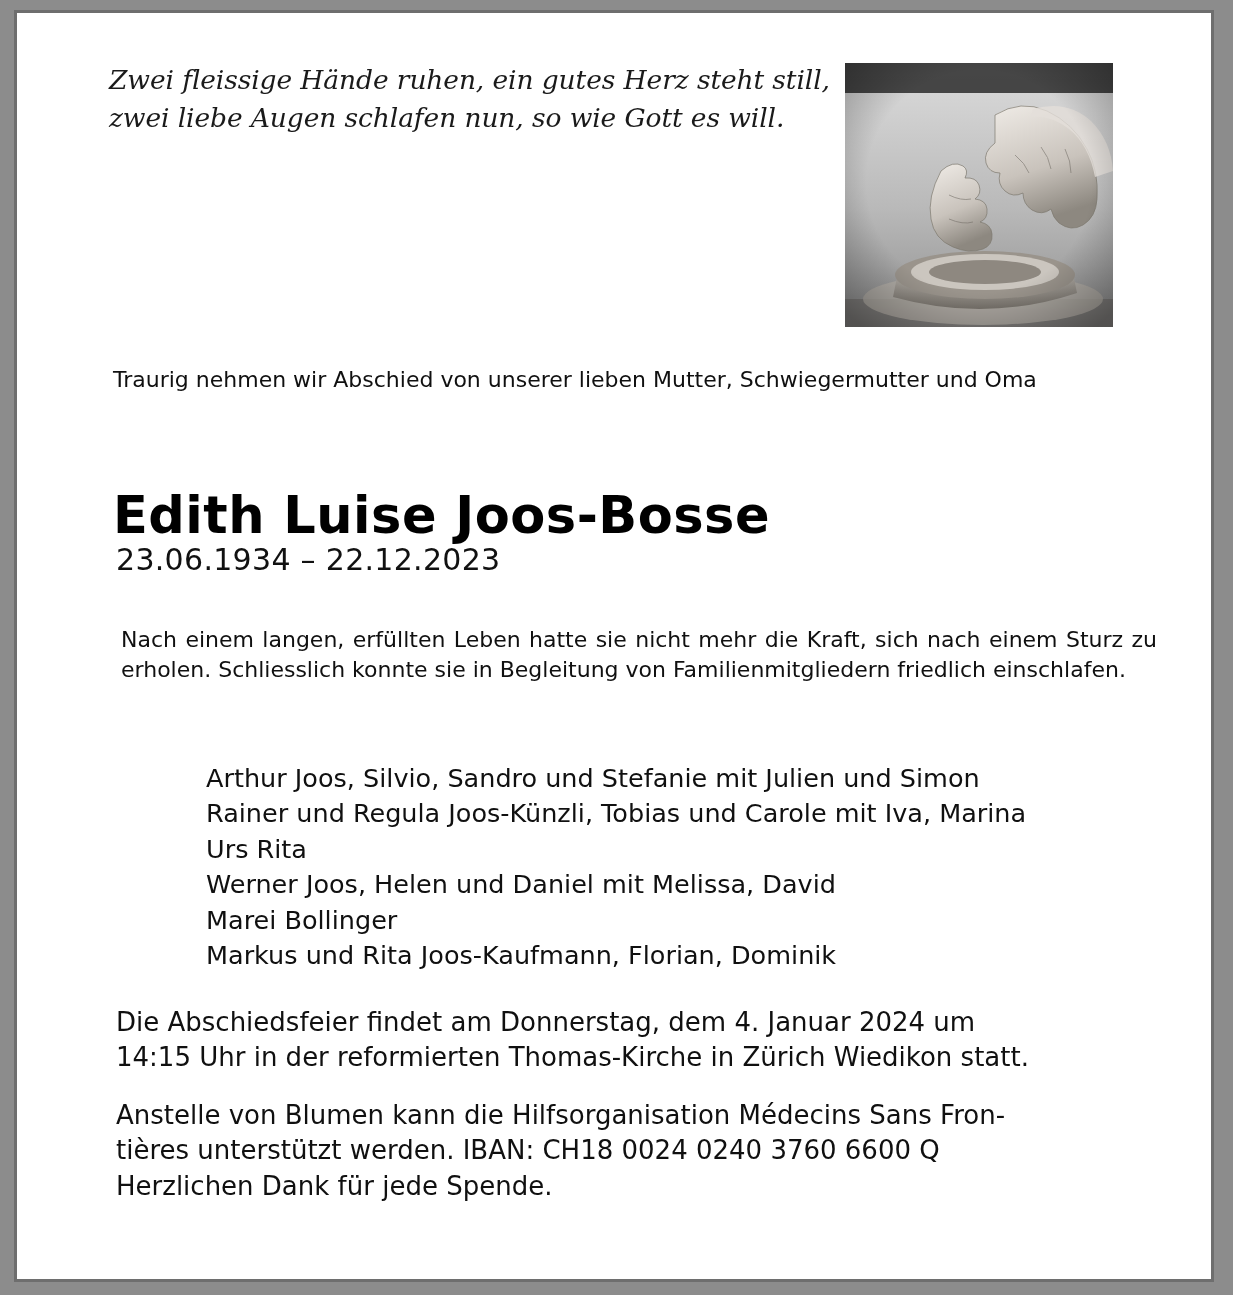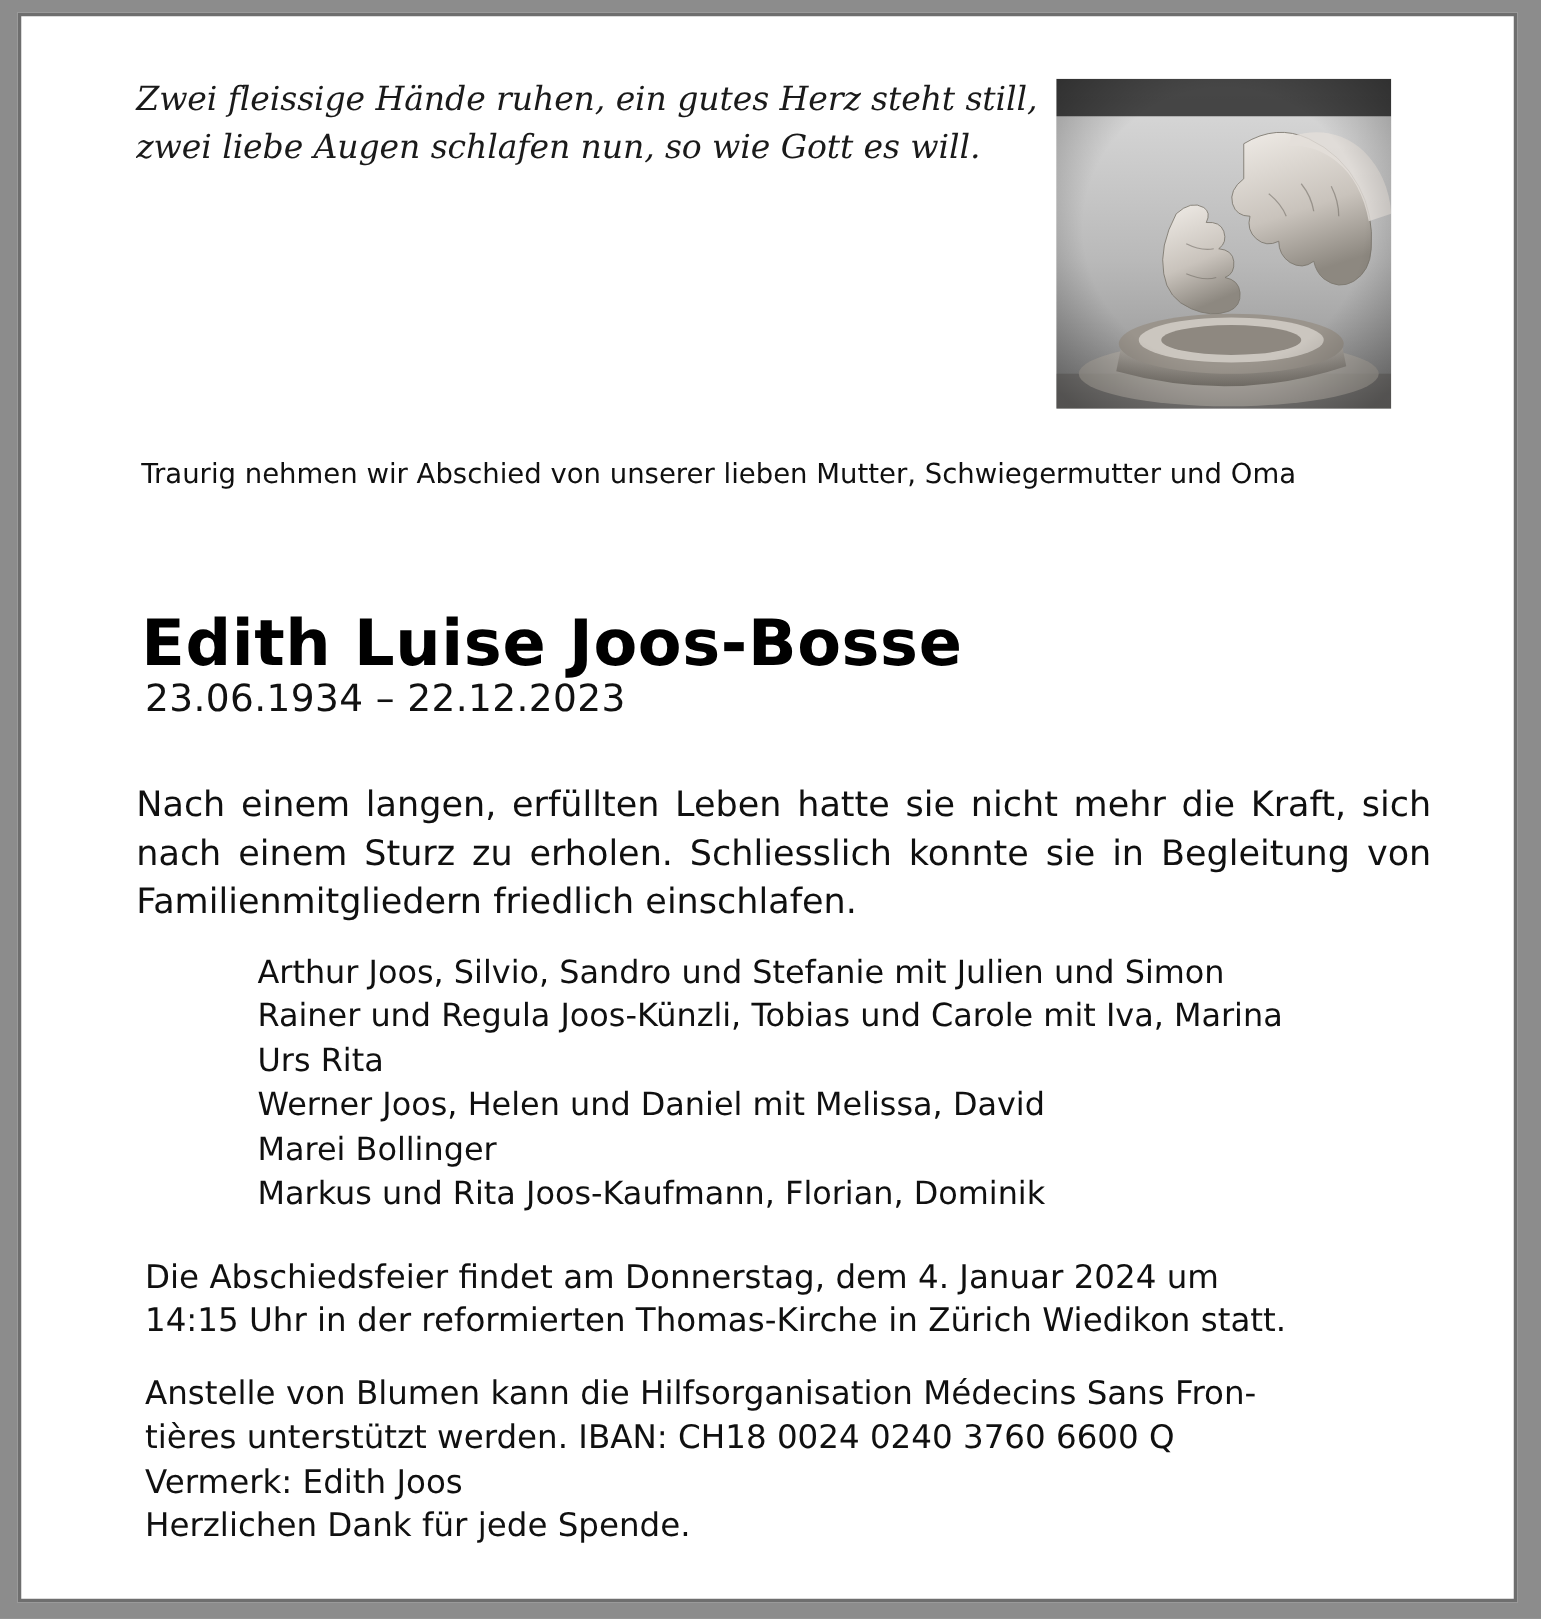--- a/index.html
+++ b/index.html
@@ -80,24 +80,24 @@
     position: absolute;
     left: 99px;
     top: 529px;
     font-size: 30px;
     color: #111;
     letter-spacing: 0.3px;
     white-space: nowrap;
   }
   .body-text {
     position: absolute;
-    left: 92px;
+    left: 104px;
     top: 612px;
     width: 1036px;
-    font-size: 28px;
+    font-size: 22px;
     line-height: 1.38;
     color: #101010;
     text-align: justify;
     text-align-last: left;
   }
   .family {
     position: absolute;
     left: 168px;
     top: 748px;
     width: 980px;
@@ -204,18 +204,17 @@
     </div>
 
     <div class="ceremony">
       <div>Die Abschiedsfeier findet am Donnerstag, dem 4. Januar 2024 um</div>
       <div>14:15 Uhr in der reformierten Thomas-Kirche in Zürich Wiedikon statt.</div>
     </div>
 
     <div class="donation">
       <div>Anstelle von Blumen kann die Hilfsorganisation Médecins Sans Fron-</div>
       <div>tières unterstützt werden. IBAN: CH18 0024 0240 3760 6600 Q</div>
-      <div>Vermerk: Edith Joos</div>
       <div>Herzlichen Dank für jede Spende.</div>
     </div>
 
   </div>
 </div>
 
 </body></html>

